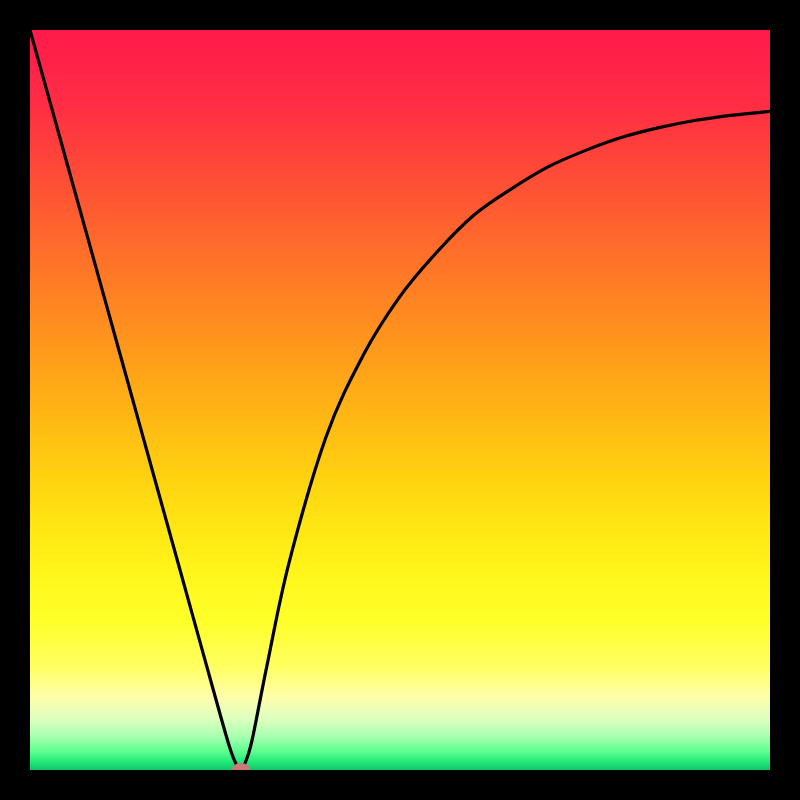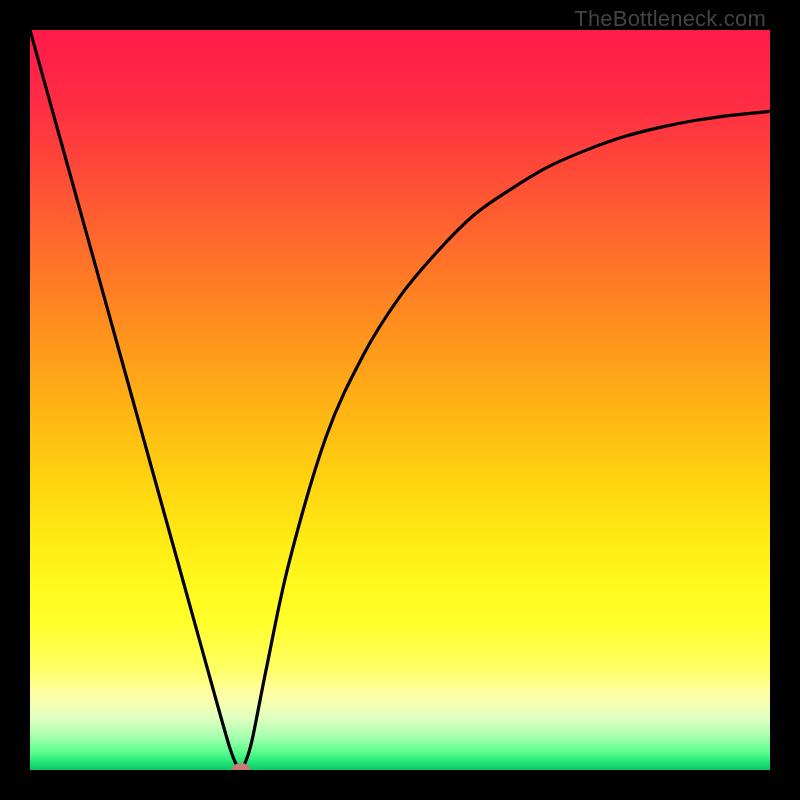--- a/index.html
+++ b/index.html
@@ -59,21 +59,20 @@
     width: 18px;
     height: 12px;
     border-radius: 50%;
     background: #cb7a7a;
   }
 </style>
 </head>
 <body>
 
 <div class="frame">
-  <div class="watermark">TheBottleneck.com</div>
 
   <div class="plot">
     <div class="gradient" id="grad">
         <div class="slice" style="top: 0px; height: 2px; background: rgb(255, 26, 75);"></div>
         <div class="slice" style="top: 1px; height: 2px; background: rgb(255, 26, 75);"></div>
         <div class="slice" style="top: 2px; height: 2px; background: rgb(255, 27, 75);"></div>
         <div class="slice" style="top: 3px; height: 2px; background: rgb(255, 27, 75);"></div>
         <div class="slice" style="top: 4px; height: 2px; background: rgb(255, 27, 75);"></div>
         <div class="slice" style="top: 5px; height: 2px; background: rgb(255, 27, 74);"></div>
         <div class="slice" style="top: 6px; height: 2px; background: rgb(255, 28, 74);"></div>

